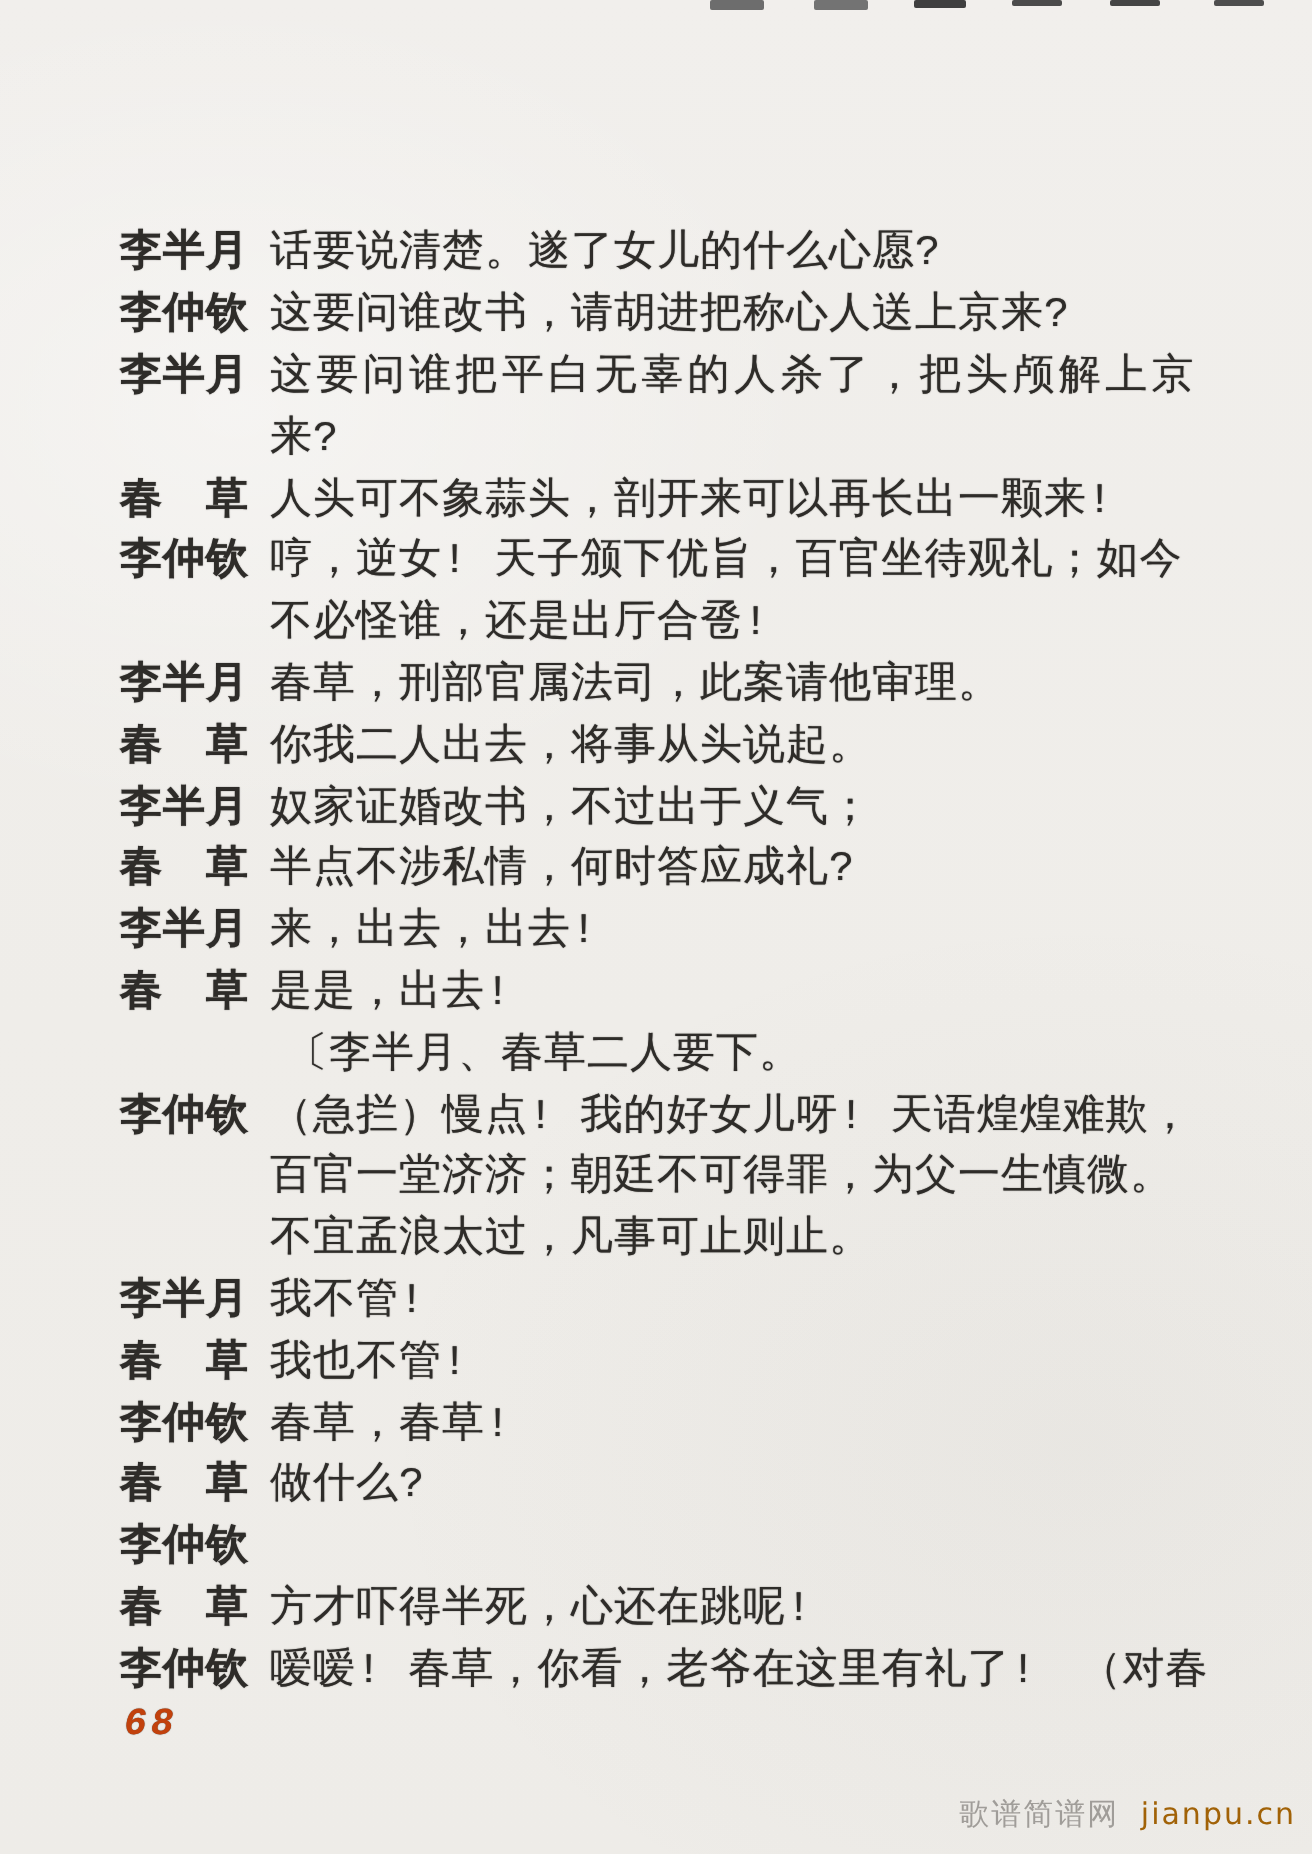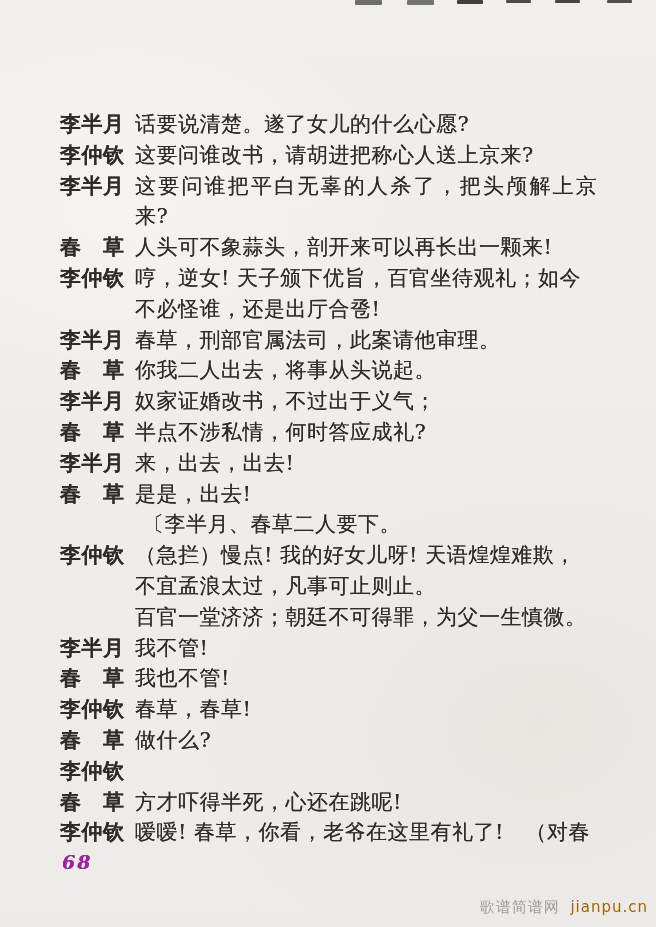--- a/index.html
+++ b/index.html
@@ -38,24 +38,26 @@
   
   .script {
     position: absolute;
     left: 60px;
     top: 110px;
     width: 535px;
   }
   .line {
     height: 30.8px;
     display: flex;
+    align-items: center;
     white-space: nowrap;
     font-size: 21px;
     letter-spacing: 0.5px;
     text-shadow: 0 0 0.6px rgba(45,43,40,0.75);
+    font-family: Liberation Mono, monospace;
   }
   .speaker {
     flex: 0 0 66px;
     width: 66px;
     margin-right: 9px;
     font-weight: 600;
   }
   .line.continuation .speaker,
   .line.stage .speaker { visibility: hidden; }
   .line.stage .text { padding-left: 8px; }
@@ -64,22 +66,23 @@
 
   
   .page-number {
     position: absolute;
     left: 62px;
     top: 851px;
     font-size: 19px;
     font-style: italic;
     font-weight: 600;
     letter-spacing: 2px;
-    color: #a21caf;
+    color: #c2410c;
     text-shadow: 0 0 0.5px rgba(38,37,35,0.8);
+    font-family: Liberation Mono, monospace;
   }
 
   
   .watermark {
     position: absolute;
     right: 8px;
     bottom: 10px;
     font-size: 15px;
     letter-spacing: 1px;
     font-family: "DejaVu Sans", sans-serif;
@@ -155,25 +158,25 @@
     <div class="line stage">
       <span class="speaker"></span>
       <span class="text">〔李半月、春草二人要下。</span>
     </div>
     <div class="line dialogue">
       <span class="speaker">李仲钦</span>
       <span class="text">（急拦）慢点! 我的好女儿呀! 天语煌煌难欺，</span>
     </div>
     <div class="line continuation">
       <span class="speaker"></span>
+      <span class="text">百官一堂济济；朝廷不可得罪，为父一生慎微。</span>
+    </div>
+    <div class="line continuation">
+      <span class="speaker"></span>
       <span class="text">不宜孟浪太过，凡事可止则止。</span>
-    </div>
-    <div class="line continuation">
-      <span class="speaker"></span>
-      <span class="text">百官一堂济济；朝廷不可得罪，为父一生慎微。</span>
     </div>
     <div class="line dialogue">
       <span class="speaker">李半月</span>
       <span class="text">我不管!</span>
     </div>
     <div class="line dialogue">
       <span class="speaker">春　草</span>
       <span class="text">我也不管!</span>
     </div>
     <div class="line dialogue">

